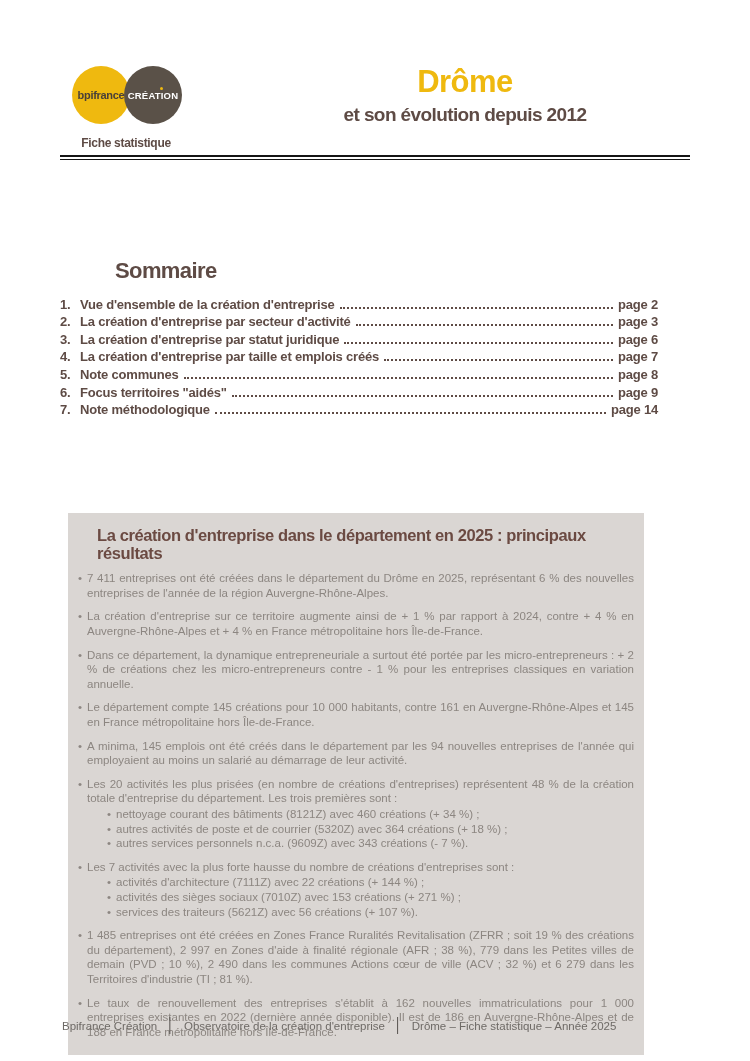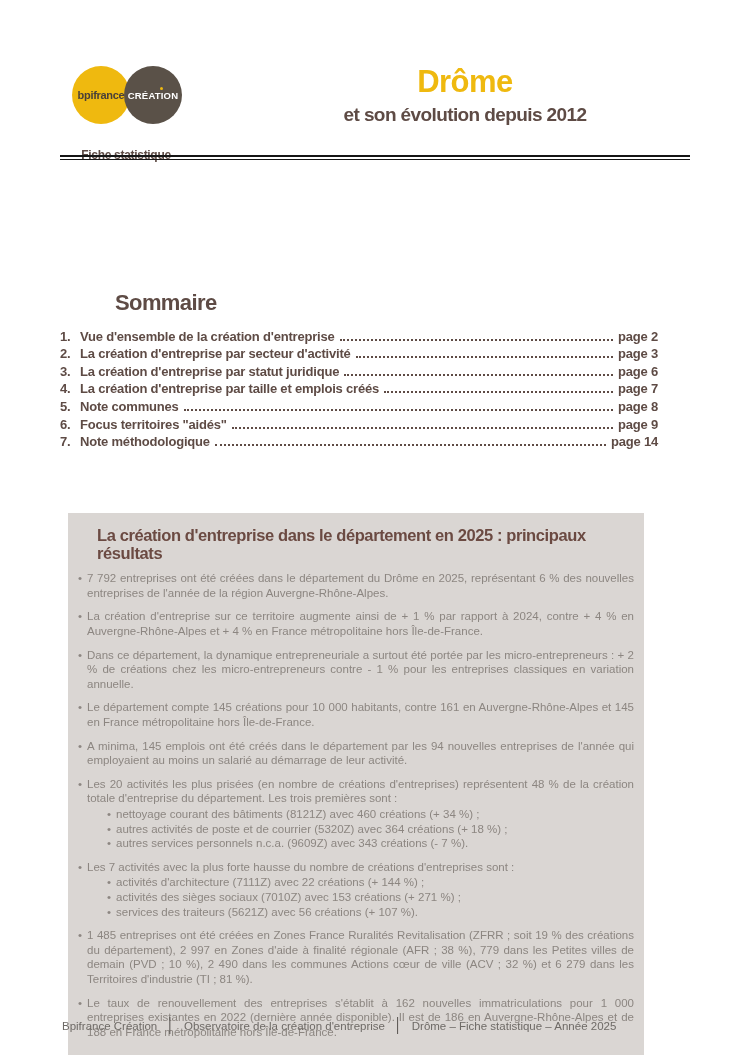--- a/index.html
+++ b/index.html
@@ -13,33 +13,33 @@
   
   .logo-block{position:absolute;left:60px;top:66px;width:132px;}
   .logo-circles{position:relative;height:62px;}
   .circle{position:absolute;top:0;width:58px;height:58px;border-radius:50%;
           display:flex;align-items:center;justify-content:center;}
   .circle-yellow{left:12px;background:#EFB90F;z-index:1;}
   .circle-dark{left:64px;background:#5A5148;z-index:2;}
   .circle-yellow span{color:#4A4038;font-weight:bold;font-size:11px;letter-spacing:-0.3px;}
   .circle-dark span{color:#ffffff;font-weight:bold;font-size:9.5px;letter-spacing:0.2px;position:relative;}
   .circle-dark span::after{content:"";position:absolute;left:32px;top:-3px;width:3px;height:3px;border-radius:50%;background:#EFB90F;}
-  .logo-tagline{margin-top:20px;text-align:center;font-weight:bold;font-size:12px;
+  .logo-tagline{margin-top:8px;text-align:center;font-weight:bold;font-size:12px;
                 letter-spacing:-0.3px;color:#5E4B45;}
   
   .title-block{position:absolute;left:250px;top:66px;width:430px;text-align:center;}
   .doc-title{font-size:31px;font-weight:bold;letter-spacing:-0.5px;color:#EFB90F;line-height:1;}
   .doc-subtitle{margin-top:7px;font-size:19px;font-weight:bold;letter-spacing:-0.6px;
                 color:#5E4B45;line-height:1.15;}
   
   .header-rule{position:absolute;left:60px;top:155px;width:630px;height:2px;
                border-top:2px solid #161616;border-bottom:1px solid #161616;}
   
   .toc{position:absolute;left:60px;top:258px;width:598px;}
-  .toc-heading{margin-left:55px;font-size:22px;font-weight:bold;letter-spacing:-0.6px;color:#5E4B45;margin-top:32px;}
+  .toc-heading{margin-left:55px;font-size:22px;font-weight:bold;letter-spacing:-0.6px;color:#5E4B45;}
   .toc-list{margin-top:10px;}
   .toc-row{display:flex;align-items:flex-end;font-size:13px;font-weight:bold;
            color:#5E4B45;letter-spacing:-0.2px;height:17.6px;}
   .toc-num{width:20px;flex:none;}
   .toc-label{flex:none;white-space:nowrap;}
   .toc-leader{flex:1;border-bottom:2px dotted #5E4B45;margin:0 5px 3px 5px;min-width:20px;}
   .toc-page{flex:none;white-space:nowrap;}
   
   .results-box{position:absolute;left:68px;top:513px;width:576px;box-sizing:border-box;
                background:#DAD6D3;padding:13px 10px 16px 10px;}
@@ -127,21 +127,21 @@
           <span class="toc-label">Note méthodologique</span>
           <span class="toc-leader"></span>
           <span class="toc-page">page 14</span>
         </div>
       </div>
   </div>
 
   <div class="results-box">
     <div class="results-heading">La création d'entreprise dans le département en 2025 : principaux résultats</div>
     <div id="bullets">
-        <div class="bullet"><span class="bullet-marker">•</span><span>7 792 entreprises ont été créées dans le département du Drôme en 2025, représentant 6 % des nouvelles entreprises de l'année de la région Auvergne-Rhône-Alpes.</span></div>
+        <div class="bullet"><span class="bullet-marker">•</span><span>7 411 entreprises ont été créées dans le département du Drôme en 2025, représentant 6 % des nouvelles entreprises de l'année de la région Auvergne-Rhône-Alpes.</span></div>
         <div class="bullet"><span class="bullet-marker">•</span><span>La création d'entreprise sur ce territoire augmente ainsi de + 1 % par rapport à 2024, contre + 4 % en Auvergne-Rhône-Alpes et + 4 % en France métropolitaine hors Île-de-France.</span></div>
         <div class="bullet"><span class="bullet-marker">•</span><span>Dans ce département, la dynamique entrepreneuriale a surtout été portée par les micro-entrepreneurs : + 2 % de créations chez les micro-entrepreneurs contre - 1 % pour les entreprises classiques en variation annuelle.</span></div>
         <div class="bullet"><span class="bullet-marker">•</span><span>Le département compte 145 créations pour 10 000 habitants, contre 161 en Auvergne-Rhône-Alpes et 145 en France métropolitaine hors Île-de-France.</span></div>
         <div class="bullet"><span class="bullet-marker">•</span><span>A minima, 145 emplois ont été créés dans le département par les 94 nouvelles entreprises de l'année qui employaient au moins un salarié au démarrage de leur activité.</span></div>
         <div class="bullet"><span class="bullet-marker">•</span><span>Les 20 activités les plus prisées (en nombre de créations d'entreprises) représentent 48 % de la création totale d'entreprise du département. Les trois premières sont :</span><ul class="sub-list">
             <li class="sub-item"><span class="sub-marker">•</span><span>nettoyage courant des bâtiments (8121Z) avec 460 créations (+ 34 %) ;</span></li>
             <li class="sub-item"><span class="sub-marker">•</span><span>autres activités de poste et de courrier (5320Z) avec 364 créations (+ 18 %) ;</span></li>
             <li class="sub-item"><span class="sub-marker">•</span><span>autres services personnels n.c.a.  (9609Z) avec 343 créations (- 7 %).</span></li>
           </ul></div>
         <div class="bullet"><span class="bullet-marker">•</span><span>Les 7 activités avec la plus forte hausse du nombre de créations d'entreprises sont :</span><ul class="sub-list">

